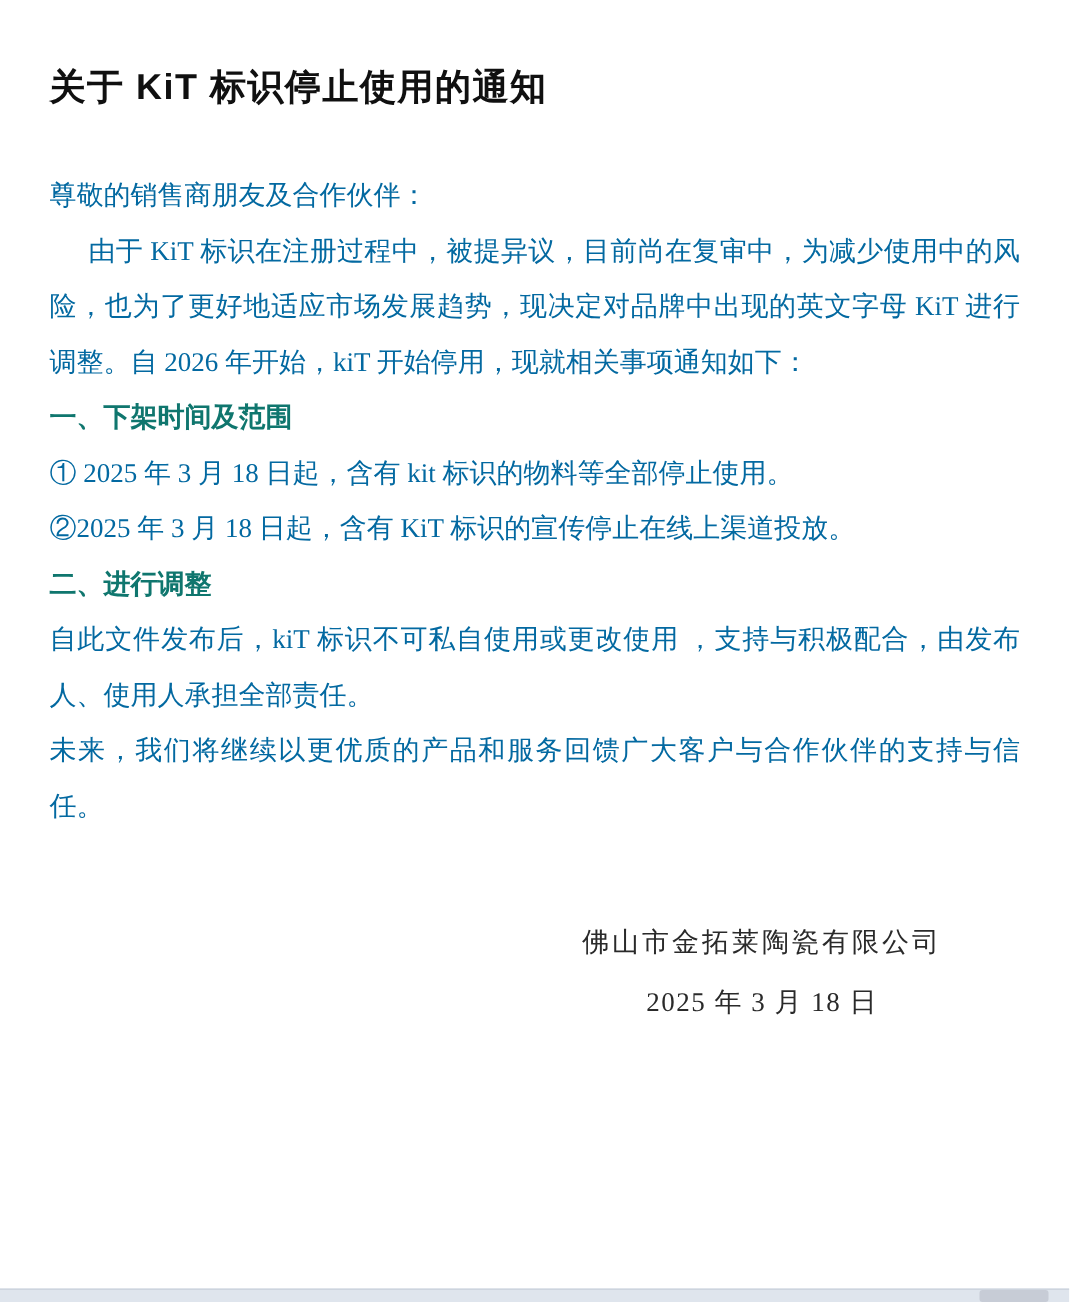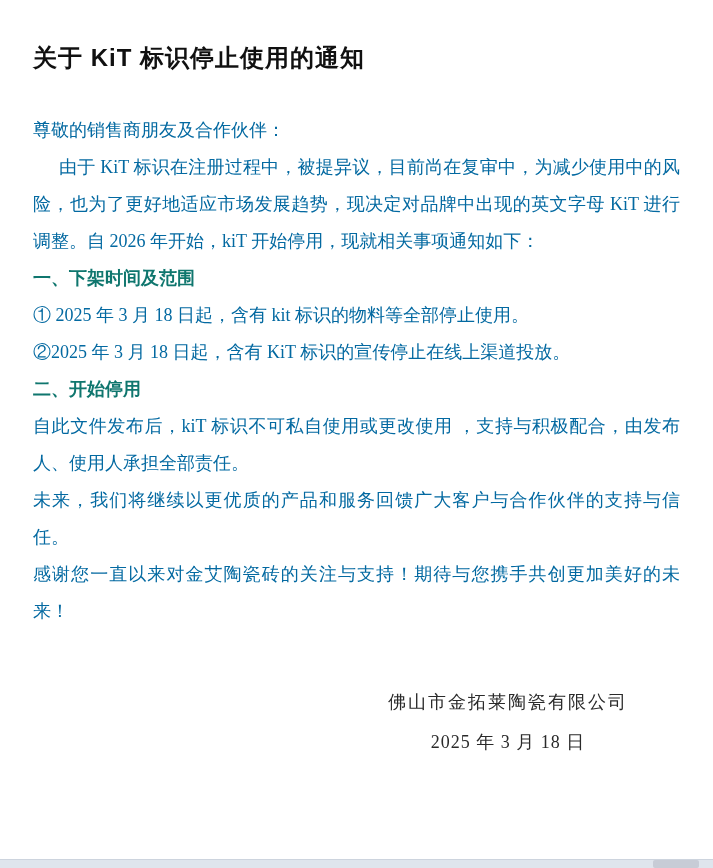--- a/index.html
+++ b/index.html
@@ -99,28 +99,27 @@
     <p class="para">尊敬的销售商朋友及合作伙伴：</p>
 
     <p class="para indent">由于 KiT 标识在注册过程中，被提异议，目前尚在复审中，为减少使用中的风险，也为了更好地适应市场发展趋势，现决定对品牌中出现的英文字母 KiT 进行调整。自 2026 年开始，kiT 开始停用，现就相关事项通知如下：</p>
 
     <h2 class="section-heading">一、下架时间及范围</h2>
 
     <p class="para">① 2025 年 3 月 18 日起，含有 kit 标识的物料等全部停止使用。</p>
 
     <p class="para">②2025 年 3 月 18 日起，含有 KiT 标识的宣传停止在线上渠道投放。</p>
 
-    <h2 class="section-heading">二、开始停用</h2>
+    <h2 class="section-heading">二、进行调整</h2>
 
     <p class="para">自此文件发布后，kiT 标识不可私自使用或更改使用 ，支持与积极配合，由发布人、使用人承担全部责任。</p>
 
 
     <p class="para">未来，我们将继续以更优质的产品和服务回馈广大客户与合作伙伴的支持与信任。</p>
 
-    <p class="para">感谢您一直以来对金艾陶瓷砖的关注与支持！期待与您携手共创更加美好的未来！</p>
 
     <div class="signature">
       <div class="signature-inner">
         <div class="signature-company">佛山市金拓莱陶瓷有限公司</div>
         <div class="signature-date">2025 年 3 月 18 日</div>
       </div>
     </div>
 
   </div>
 

